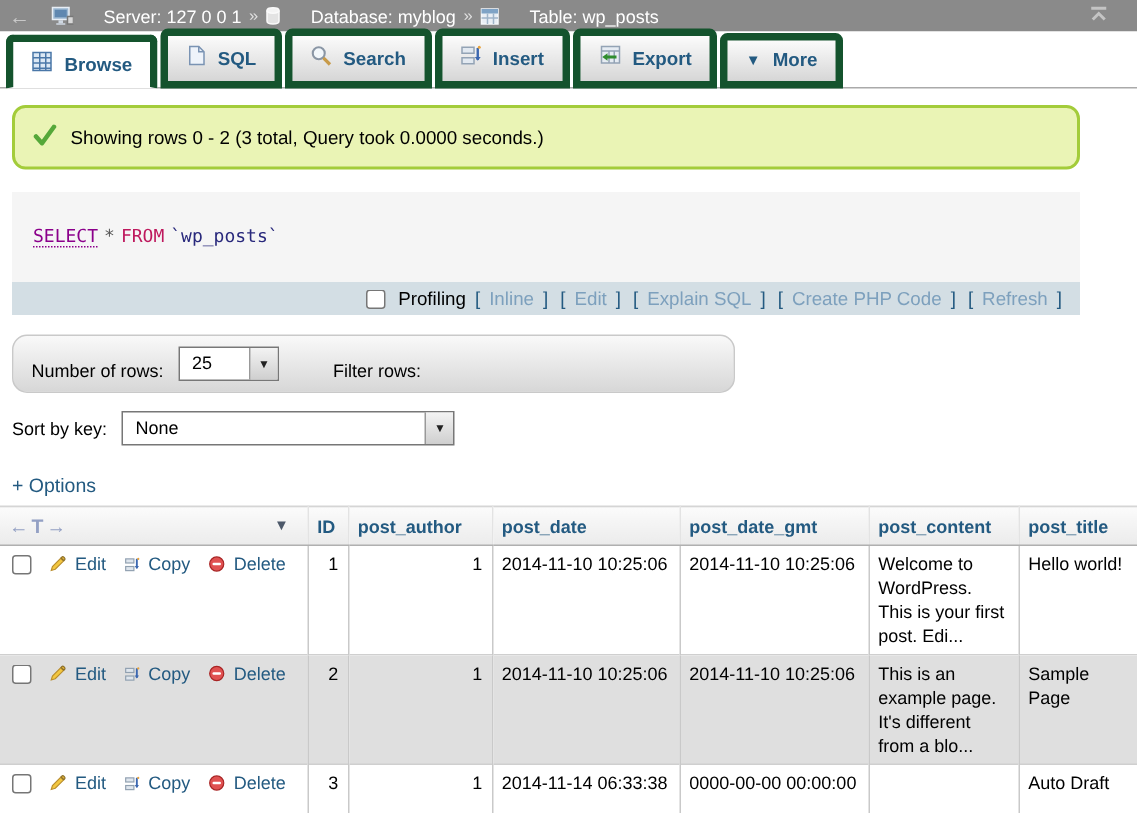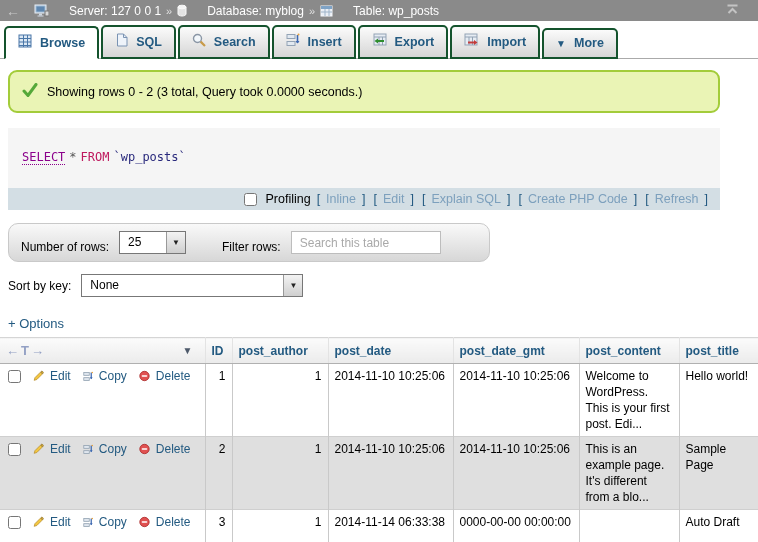--- a/index.html
+++ b/index.html
@@ -11,21 +11,21 @@
   .topbar{height:21px;background:#8a8a8a;display:flex;align-items:center;color:#fff;font-size:12px;}
   .topbar .back{color:#c8c8c8;font-size:14px;margin:0 14px 0 6px;cursor:pointer;}
   .crumb{display:flex;align-items:center;gap:20px;cursor:pointer;}
   .crumb svg{display:block;}
   .sep{color:#e0e0e0;margin:0 5px;font-size:11px;}
   .collapse{margin-left:auto;margin-right:18px;cursor:pointer;}
 
   
   .tabbar{display:flex;align-items:flex-end;border-bottom:1px solid #aaa;
           padding:6px 0 0 4px;height:38px;box-sizing:border-box;background:#fff;gap:2px;}
-  .tab{margin-bottom:-1px;border:2px solid #14532d;border-radius:5px 5px 0 0;
+  .tab{margin-bottom:-1px;border:5px solid #14532d;border-radius:5px 5px 0 0;
        padding:6px 12px 7px;background:linear-gradient(#fbfbfb,#d6d6d6);
        display:flex;gap:8px;align-items:center;color:#235a81;font-weight:bold;
        font-size:12.5px;cursor:pointer;white-space:nowrap;}
   .tab.active{background:#fff;border-bottom:1px solid #fff;}
   .tab .more-caret{color:#235a81;font-size:10px;}
 
   
   .msg{margin:11px 38px 0 8px;border:2px solid #a3cc3a;background:#eaf4b5;border-radius:9px;
        padding:11px 12px;display:flex;align-items:center;gap:9px;font-size:12.5px;}
 
@@ -177,31 +177,20 @@
         <svg width="15" height="14" viewBox="0 0 15 14">
             <rect x="2" y="1" width="12" height="11" fill="#e6ecf3" stroke="#93a3b5"></rect>
             <path d="M2 4h12M7 4v8M10.5 4v8" stroke="#93a3b5"></path>
             <path d="M12 8H5" stroke="#2f8d2f" stroke-width="2"></path>
             <path d="M6 5.5L2.5 8 6 10.5" fill="#2f8d2f"></path>
           </svg>
       </span>
       <span>Export</span>
     </div>
     <div class="tab">
-      <span>
-        <svg width="15" height="14" viewBox="0 0 15 14">
-            <rect x="1" y="1" width="12" height="11" fill="#e6ecf3" stroke="#93a3b5"></rect>
-            <path d="M1 4h12M5 4v8M8.5 4v8" stroke="#93a3b5"></path>
-            <path d="M4 9.5h7" stroke="#c23b3b" stroke-width="2"></path>
-            <path d="M10 7l3.5 2.5L10 12" fill="#c23b3b"></path>
-          </svg>
-      </span>
-      <span>Import</span>
-    </div>
-    <div class="tab">
       <span class="more-caret">▼</span>
       <span>More</span>
     </div>
   </div>
 
   <div class="msg">
     <span>
       <svg width="16" height="14" viewBox="0 0 16 14">
           <path d="M2 8l4 4.5L14 1.5" stroke="#55a839" stroke-width="3" fill="none" stroke-linecap="round"></path>
         </svg>
@@ -234,21 +223,20 @@
     </div>
   </div>
 
   <div class="controls">
     <span>Number of rows:</span>
     <span class="sel sel-rows">
       <span class="val">25</span>
       <span class="btn">▼</span>
     </span>
     <span>Filter rows:</span>
-    <input class="filter-input" type="text" placeholder="Search this table" style="">
   </div>
 
   <div class="sortrow">
     <span>Sort by key:</span>
     <span class="sel sel-sort">
       <span class="val">None</span>
       <span class="btn">▼</span>
     </span>
   </div>
 

